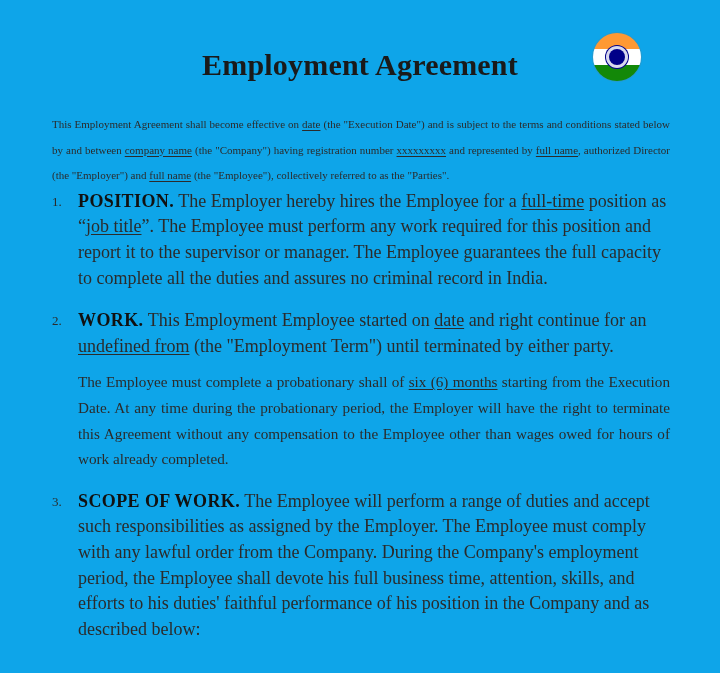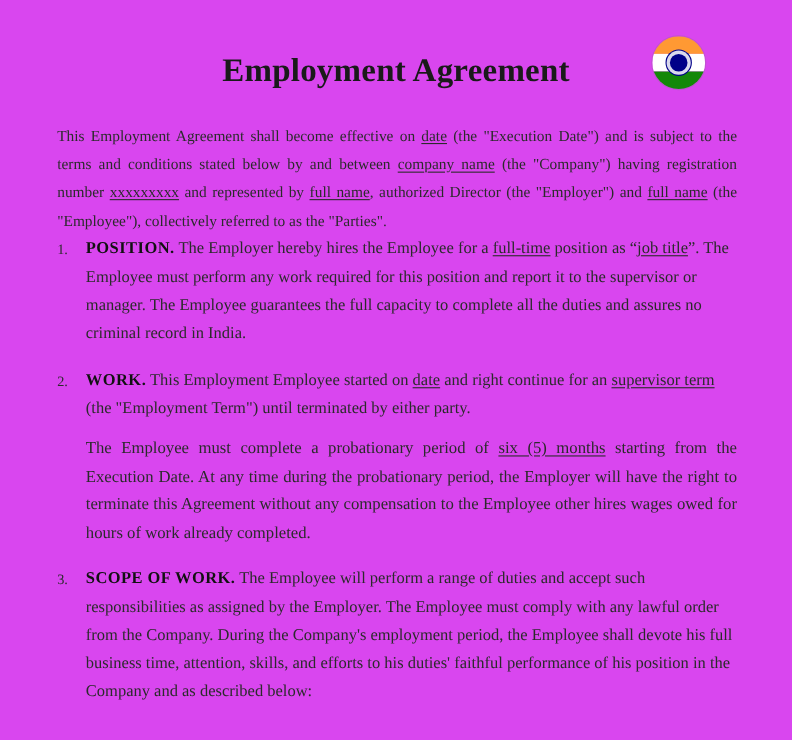--- a/index.html
+++ b/index.html
@@ -11,21 +11,21 @@
     width: 720px;
     height: 673px;
     overflow: hidden;
     font-family: "Liberation Serif", "DejaVu Serif", serif;
     color: #231f20;
   }
   .page {
     position: relative;
     width: 720px;
     height: 673px;
-    background: #d946ef;
+    background: #0ea5e9;
     box-sizing: border-box;
   }
 
   
   .header {
     position: relative;
     height: 112px;
   }
   .doc-title {
     position: absolute;
@@ -80,21 +80,21 @@
     border: 1px solid rgba(255,255,255,0.5);
     box-sizing: border-box;
   }
 
   
   .body-wrap {
     padding: 0 50px 0 52px;
   }
   p.para {
     margin: 0 0 0 0;
-    font-size: 14px;
+    font-size: 11px;
     line-height: 25.6px;
     text-align: justify;
     text-justify: inter-word;
     color: #2b2b2b;
   }
   .intro {
     margin-bottom: 18px;
   }
 
   
@@ -118,21 +118,21 @@
     line-height: 25.6px;
     color: #2b2b2b;
     font-variant: small-caps;
   }
   .clause-heading {
     font-weight: bold;
     color: #111111;
     letter-spacing: 0.4px;
   }
   .clause-body {
-    font-size: 15px;
+    font-size: 18px;
     line-height: 25.6px;
     text-align: justify;
     color: #2b2b2b;
   }
   .clause-sub {
     margin-top: 10px;
     font-size: 15.2px;
     line-height: 25.6px;
     text-align: justify;
     color: #2b2b2b;
@@ -167,24 +167,24 @@
         <li>
         <span class="clause-num">1.</span>
         <span class="clause-body">
           <span class="clause-heading">POSITION.</span><span class="clause-segments"><span> The Employer hereby hires the Employee for a </span><u class="ph">full-time</u><span> position as “</span><u class="ph">job title</u><span>”. The Employee must perform any work required for this position and report it to the supervisor or manager. The Employee guarantees the full capacity to complete all the duties and assures no criminal record in India.</span></span>
         </span>
         <div class="clause-subs"></div>
       </li>
         <li>
         <span class="clause-num">2.</span>
         <span class="clause-body">
-          <span class="clause-heading">WORK.</span><span class="clause-segments"><span> This Employment Employee started on </span><u class="ph">date</u><span> and right continue for an </span><u class="ph">supervisor term</u><span> (the "Employment Term") until terminated by either party.</span></span>
+          <span class="clause-heading">WORK.</span><span class="clause-segments"><span> This Employment Employee started on </span><u class="ph">date</u><span> and right continue for an </span><u class="ph">undefined from</u><span> (the "Employment Term") until terminated by either party.</span></span>
         </span>
         <div class="clause-subs">
-            <div class="clause-sub"><span>The Employee must complete a probationary period of </span><u class="ph">six (5) months</u><span> starting from the Execution Date. At any time during the probationary period, the Employer will have the right to terminate this Agreement without any compensation to the Employee other hires wages owed for hours of work already completed.</span></div>
+            <div class="clause-sub"><span>The Employee must complete a probationary shall of </span><u class="ph">six (6) months</u><span> starting from the Execution Date. At any time during the probationary period, the Employer will have the right to terminate this Agreement without any compensation to the Employee other than wages owed for hours of work already completed.</span></div>
           </div>
       </li>
         <li>
         <span class="clause-num">3.</span>
         <span class="clause-body">
           <span class="clause-heading">SCOPE OF WORK.</span><span class="clause-segments"><span> The Employee will perform a range of duties and accept such responsibilities as assigned by the Employer. The Employee must comply with any lawful order from the Company. During the Company's employment period, the Employee shall devote his full business time, attention, skills, and efforts to his duties' faithful performance of his position in the Company and as described below:</span></span>
         </span>
         <div class="clause-subs"></div>
       </li>
       </ol>

